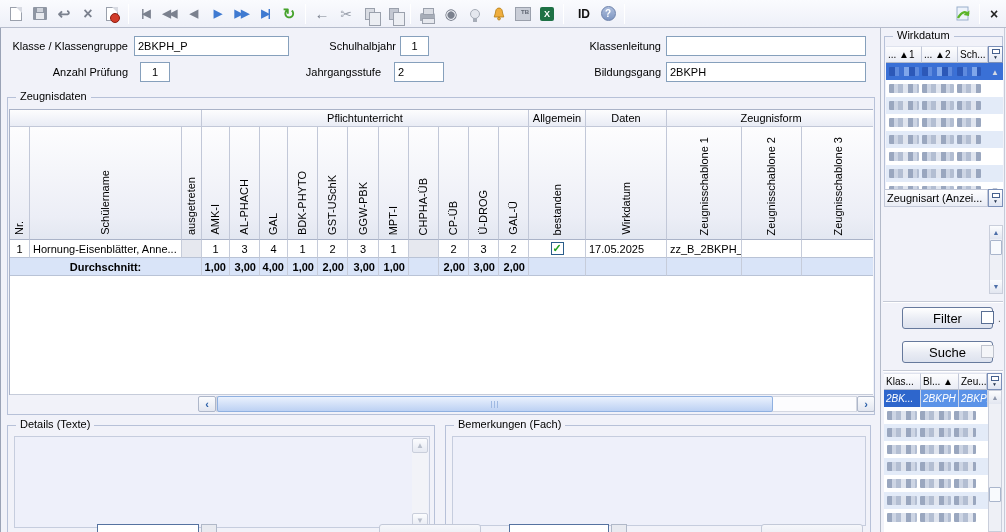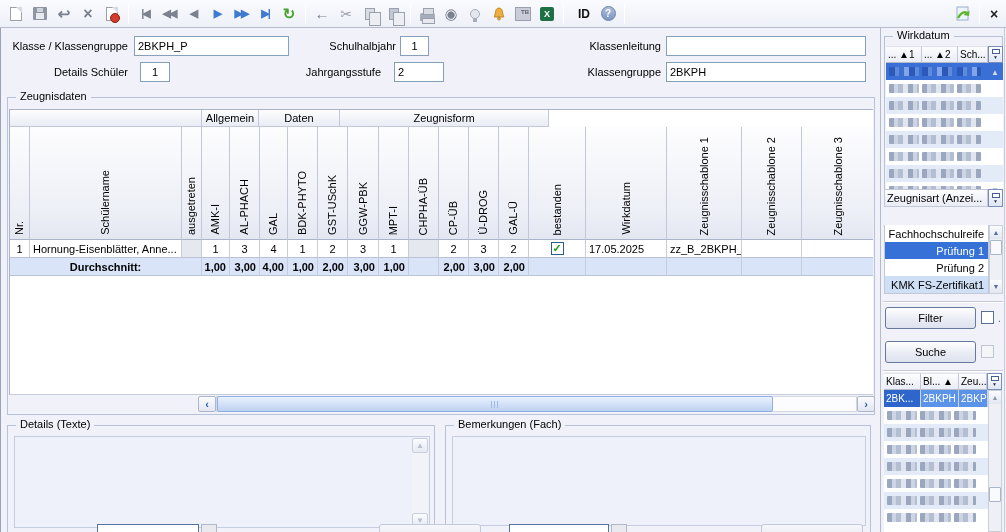--- a/index.html
+++ b/index.html
@@ -118,27 +118,27 @@
   .za-list { position:absolute; background:#fff; border:1px solid #c2c8d8; border-top:none; overflow:hidden; }
   .za-item { height:17px; font-size:11px; color:#000; display:flex; align-items:center; justify-content:flex-end; padding-right:4px; background:#fff; white-space:nowrap; }
   .za-item.sel { background:#3571d6; color:#fff; }
   .za-item.alt { background:#cfe0f6; }
   .za-sb { position:absolute; width:14px; background:#eef0f6; border:1px solid #c9cedb; }
   .za-sb .b { position:absolute; left:0; width:12px; height:13px; background:linear-gradient(180deg,#fbfcfe,#e2e6f0);
     color:#4d6fa8; font-size:7px; display:flex; align-items:center; justify-content:center; }
   .za-sb .t { position:absolute; left:0; width:12px; height:15px; background:#f8fafd; border:1px solid #aab6cc; border-radius:1px; }
 
   .rbtn { position:absolute; width:91px; height:22px; border:1px solid #66799c; border-radius:3px;
-    background:linear-gradient(180deg,#ffffff,#e9ecf4 55%,#dde2ee); font-size:11px; color:#000;
-    display:flex; align-items:center; justify-content:center; }
+    background:linear-gradient(180deg,#ffffff,#e9ecf4 55%,#dde2ee); font-size:13px; color:#000;
+    display:flex; align-items:center; justify-content:center;margin-left:17px; }
   .rchk { position:absolute; width:13px; height:13px; background:#fff; border:1px solid #5a6f94; }
   .rchk.dis { border-color:#c0c4ce; background:#f4f5f8; }
   .rdiv { position:absolute; left:2px; width:120px; height:1px; background:#c5cad6; box-shadow:0 1px 0 #ffffff; }
 
-  .kl-row1 { display:flex; }
+  .kl-row1 { display:flex;font-style:italic; }
   .kl-c { height:17px; font-size:10px; color:#fff; display:flex; align-items:center; padding-left:2px; flex:none;
     overflow:hidden; white-space:nowrap; border-right:1px solid #cdd5e6; }
   .filter-dot { font-size:10px; color:#555; position:absolute; }
 </style>
 </head>
 <body>
 
 <div id="screen">
 
   <div class="toolbar">
@@ -212,32 +212,33 @@
 
   <div class="main">
 
     <div class="flabel" style="left:8px;top:12px;width:119px;">Klasse / Klassengruppe</div>
     <input class="finput" style="left: 133px; width: 155px; top: 8px;" value="2BKPH_P">
     <div class="flabel" style="left:300px;top:12px;width:95px;">Schulhalbjahr</div>
     <input class="finput ctr" style="left: 399px; width: 29px; top: 8px;" value="1">
     <div class="flabel" style="left:560px;top:12px;width:100px;">Klassenleitung</div>
     <input class="finput" style="left: 665px; width: 200px; top: 8px;" value="">
 
-    <div class="flabel" style="left:8px;top:38px;width:119px;">Details Schüler</div>
+    <div class="flabel" style="left:8px;top:38px;width:119px;">Anzahl Prüfung</div>
     <input class="finput ctr" style="left: 139px; width: 30px; top: 34px;" value="1">
     <div class="flabel" style="left:285px;top:38px;width:95px;">Jahrgangsstufe</div>
     <input class="finput" style="left: 393px; width: 50px; top: 34px;" value="2">
-    <div class="flabel" style="left:560px;top:38px;width:100px;">Klassengruppe</div>
+    <div class="flabel" style="left:560px;top:38px;width:100px;">Bildungsgang</div>
     <input class="finput" style="left: 665px; width: 200px; top: 34px;" value="2BKPH">
 
     <div class="gbox" style="left:6px;top:69px;width:868px;height:318px;">
       <span class="legend">Zeugnisdaten</span>
       <div id="grid">
           <div class="g-row">
             <div class="gcell" style="width: 192px;"></div>
+            <div class="gcell" style="width: 327px;">Pflichtunterricht</div>
             <div class="gcell" style="width: 57px;">Allgemein</div>
             <div class="gcell" style="width: 81px;">Daten</div>
             <div class="gcell" style="width: 209px;">Zeugnisform</div>
           </div>
           <div class="h-row">
             <div class="hcell" style="width: 20px;">
               <span class="vtext">Nr.</span>
             </div>
             <div class="hcell" style="width: 152px;">
               <span class="vtext">Schülername</span>
@@ -428,26 +429,20 @@
       <div class="vchev" style="top:146px;color:#8d97ac;">▼</div>
     </div>
 
     <div class="za-head" style="position:absolute;left:3px;top:161px;width:120px;">
       <div class="za-hcell" style="width:104px;">Zeugnisart (Anzei...</div>
       <div class="fcbtn" style="height:18px;">
           <span class="g"></span>
           <span class="a">▼</span>
         </div>
     </div>
-    <div id="zaList" class="za-list" style="left:3px;top:197px;width:105px;height:69px;">
-        <div class="za-item">Fachhochschulreife</div>
-        <div class="za-item sel">Prüfung 1</div>
-        <div class="za-item">Prüfung 2</div>
-        <div class="za-item alt">KMK FS-Zertifikat1</div>
-      </div>
     <div class="za-sb" style="left:108px;top:197px;height:69px;">
       <div class="b" style="top:0;">▲</div>
       <div class="t" style="top:14px;"></div>
       <div class="b" style="bottom:0;">▼</div>
     </div>
 
     <div class="rdiv" style="top:273px;"></div>
 
     <div class="rbtn" style="left:4px;top:279px;">Filter</div>
     <div class="rchk" style="left:100px;top:283px;"></div>

